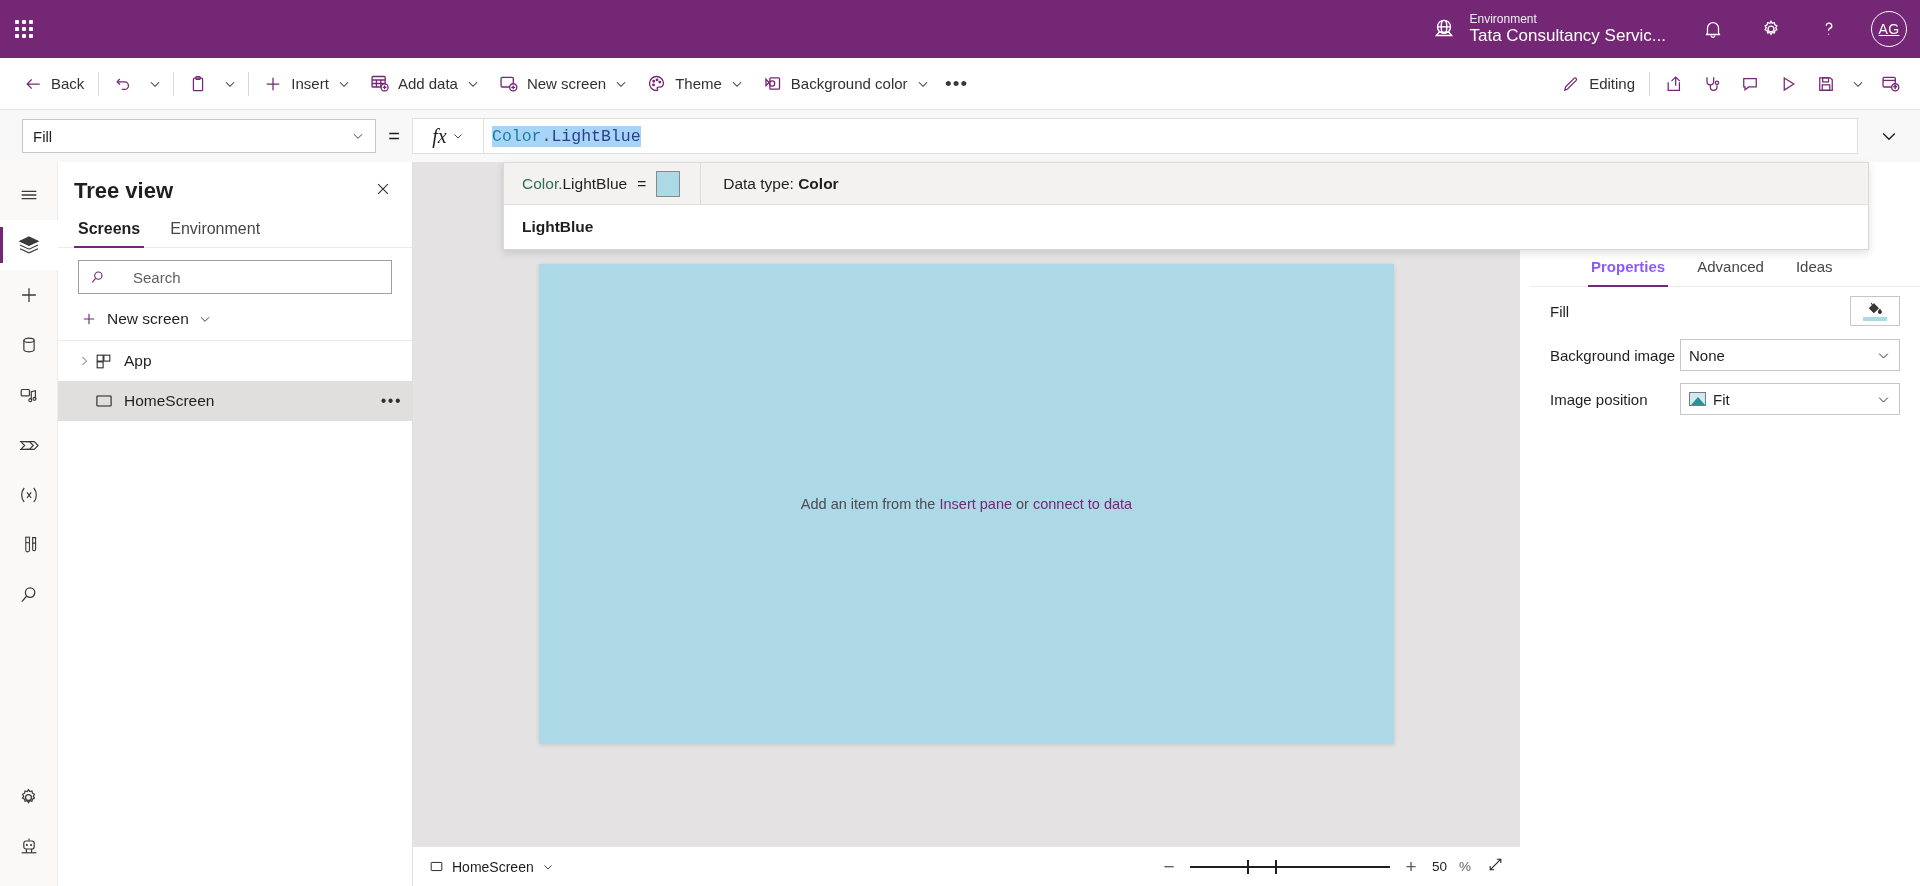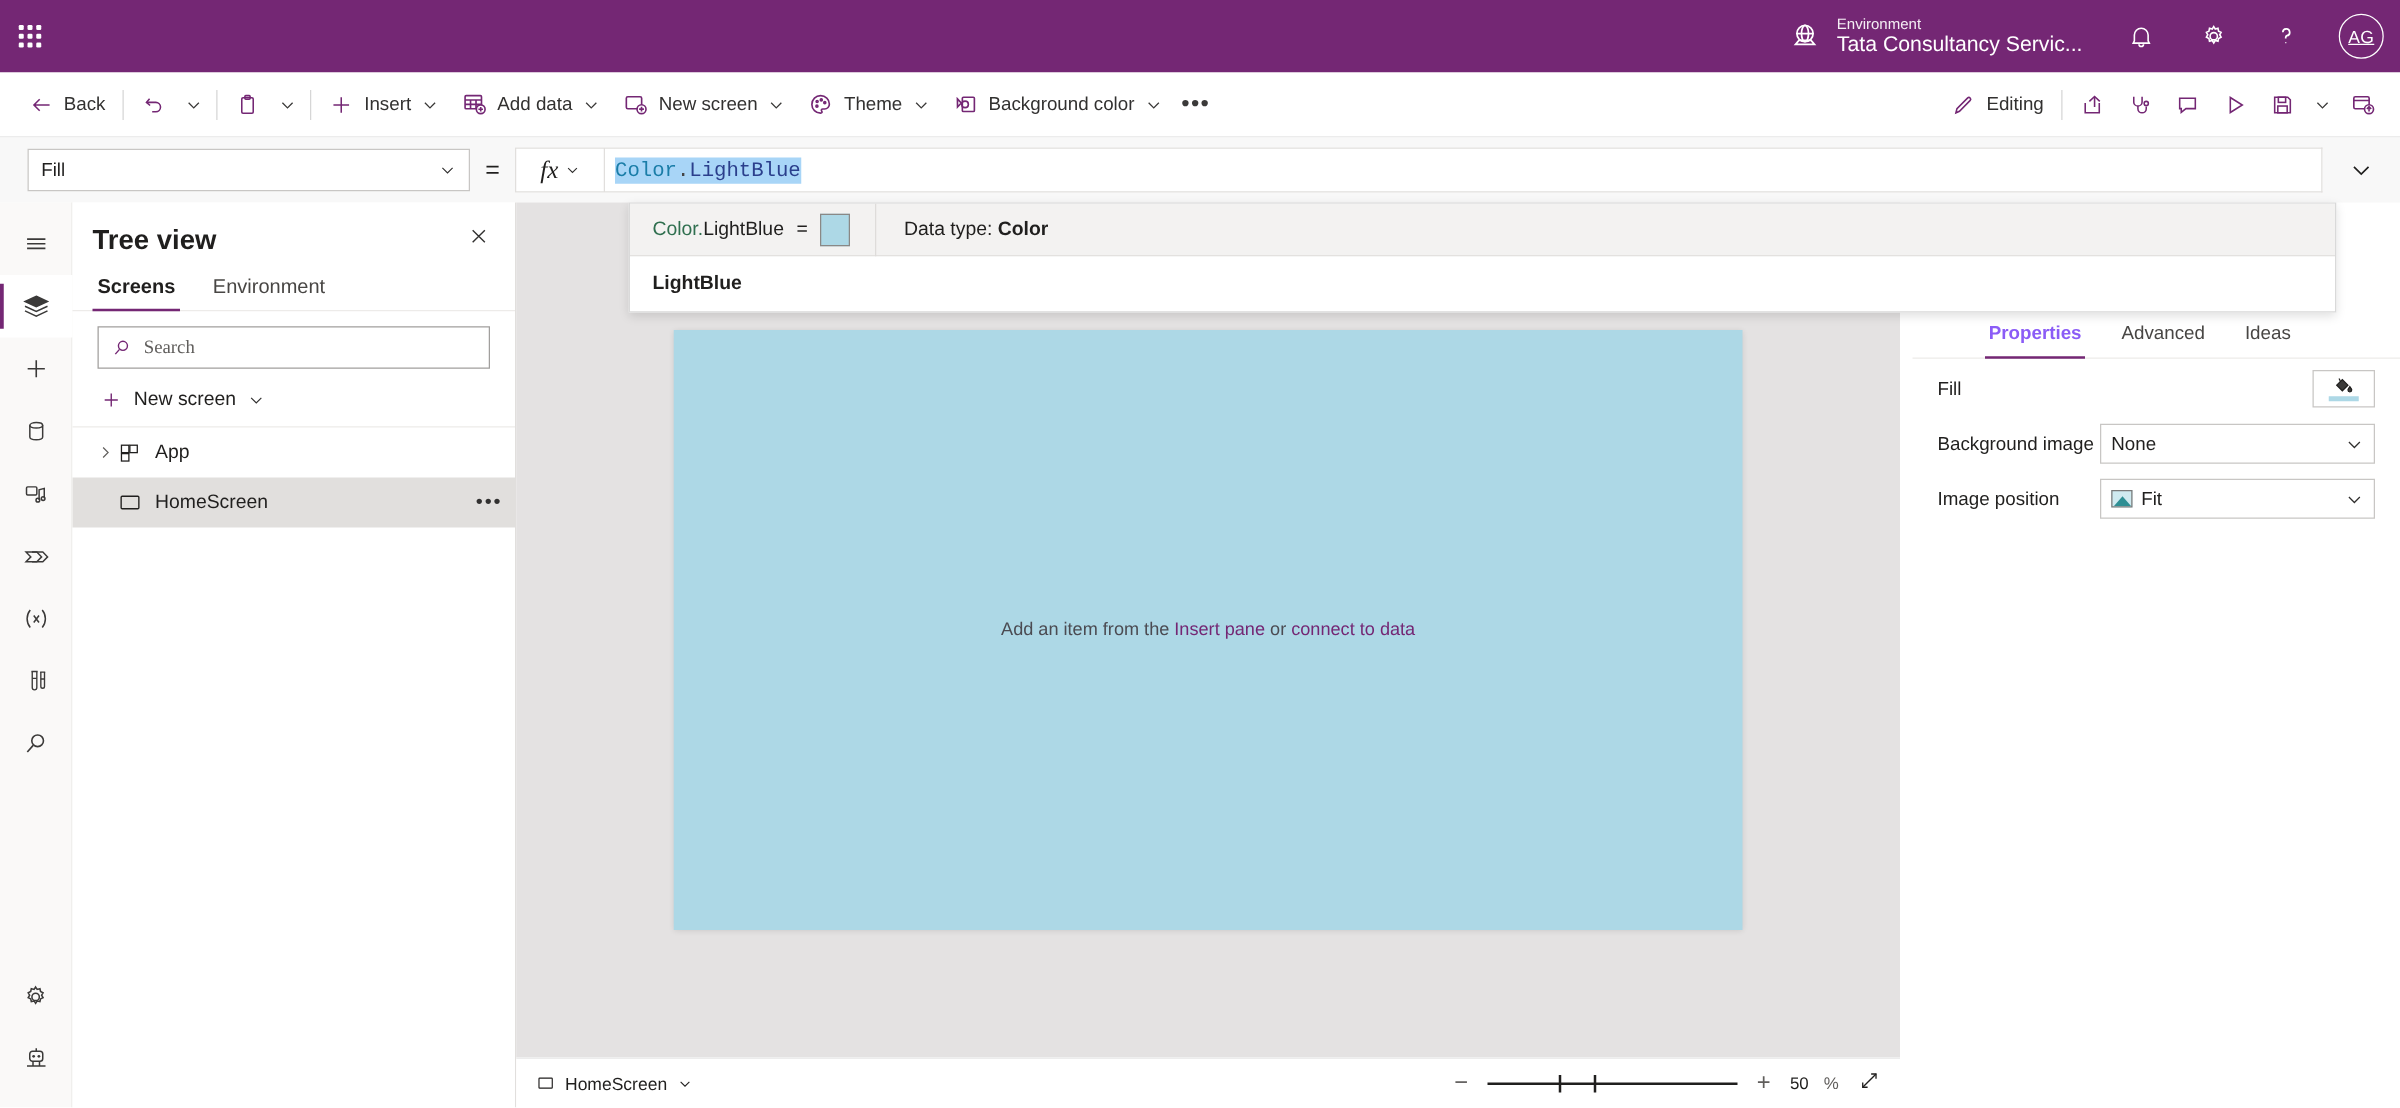--- a/index.html
+++ b/index.html
@@ -167,21 +167,21 @@
     font-size: 16px; color: #484644; padding: 6px 4px 9px 4px; margin-right: 22px;
     cursor: pointer; position: relative;
   }
   .tv-tab.active { color: #201f1e; font-weight: 600; }
   .tv-tab.active::after {
     content: ""; position: absolute; left: 0; right: 0; bottom: -1px; height: 2.5px; background: #742774;
   }
   .tv-search-wrap { padding: 12px 20px 6px 20px; }
   .tv-search {
     height: 34px; border: 1px solid #a19f9d; background: #fff;
-    display: flex; align-items: center; gap: 9px; padding: 0 10px; cursor: text; font-family: Liberation Serif, serif;
+    display: flex; align-items: center; gap: 27px; padding: 0 10px; cursor: text;
   }
   .tv-search .ph { color: #605e5c; font-size: 15px; }
   .tv-newscreen {
     display: flex; align-items: center; gap: 9px; padding: 10px 22px 12px 22px;
     font-size: 15.5px; color: #201f1e; cursor: pointer;
     border-bottom: 1px solid #edebe9;
   }
   .tv-row {
     display: flex; align-items: center; height: 40px; padding-left: 16px; padding-right: 10px;
     font-size: 15.5px; color: #201f1e; cursor: pointer;

